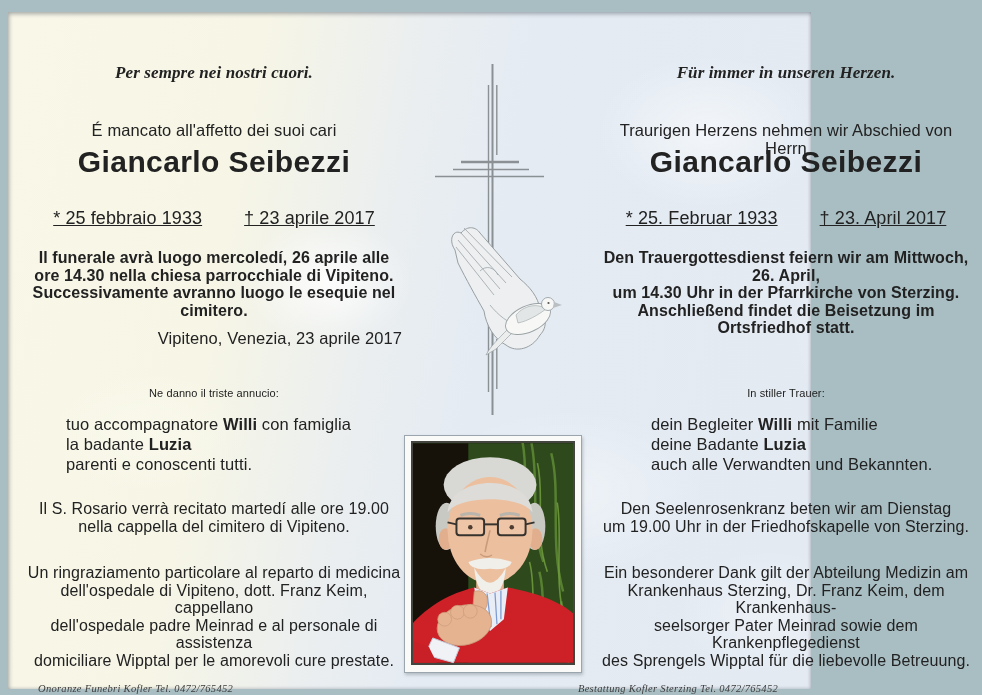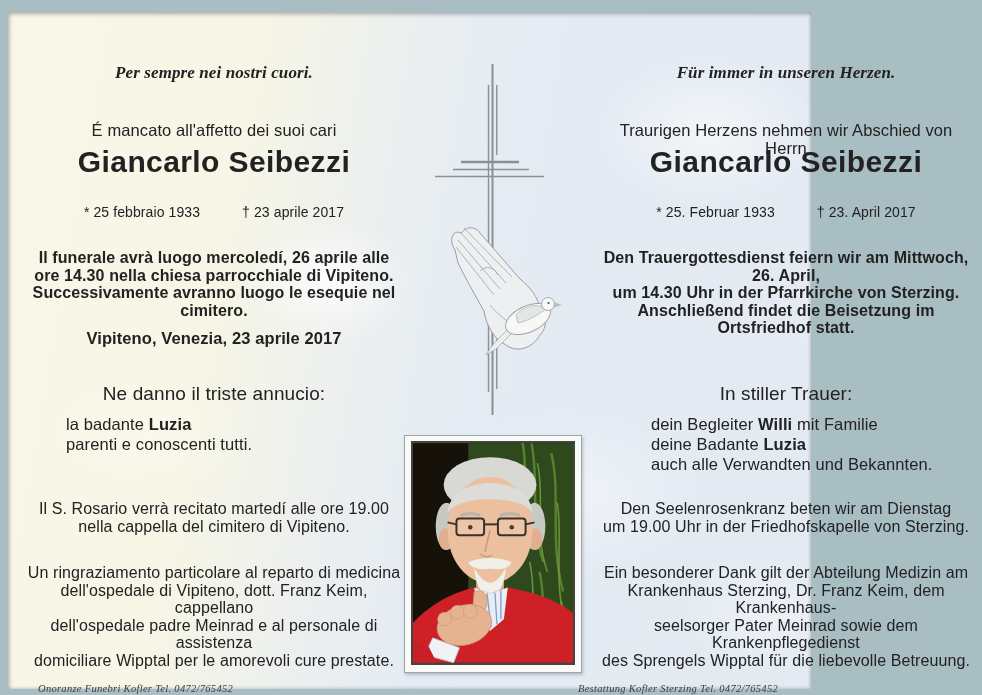--- a/index.html
+++ b/index.html
@@ -19,25 +19,25 @@
       radial-gradient(200px 120px at 560px 480px, rgba(255,255,255,.4), rgba(255,255,255,0) 70%),
       radial-gradient(130px 90px at 760px 600px, rgba(255,255,255,.35), rgba(255,255,255,0) 70%),
       radial-gradient(150px 90px at 140px 420px, rgba(252,252,240,.5), rgba(255,255,255,0) 70%);
   }
   .blk{position:absolute;text-align:center;color:#222;font-size:16px;line-height:17.5px;letter-spacing:.1px;}
   .col-l{left:18px;width:376px;}
   .col-r{left:590px;width:376px;}
   .motto{top:52px;font-family:"Liberation Serif",serif;font-style:italic;font-weight:bold;font-size:17px;}
   .intro{top:110px;font-size:16.5px;}
   .name{top:141px;font-size:30px;font-weight:600;letter-spacing:.4px;}
-  .dates{top:192px;font-size:14px;}
+  .dates{top:198px;font-size:18px;text-decoration:underline;}
   .dates .gap{display:inline-block;width:42px;}
   .funeral{top:237px;font-weight:bold;}
-  .placedate{top:318px;font-weight:bold;font-size:16.5px;}
-  .announce{top:373px;font-size:19px;}
+  .placedate{top:318px;font-weight:normal;font-size:16.5px;text-align:right;}
+  .announce{top:373px;font-size:11px;}
   .mourners{top:402px;text-align:left;line-height:20px;font-size:16.5px;width:340px;}
   .mourners b{font-weight:bold;}
   .rosary{top:488px;}
   .thanks{top:552px;}
   .footer{top:668px;font-family:"Liberation Serif",serif;font-style:italic;font-size:10.5px;color:#3d3d3d;letter-spacing:.3px;}
   .footer-l{left:30px;width:400px;text-align:left;}
   .footer-r{right:33px;width:400px;text-align:right;}
   .cross-wrap{position:absolute;left:420px;top:45px;width:140px;height:365px;}
   .photo-outer{position:absolute;left:396px;top:423px;width:178px;height:238px;background:#fafaf8;border:1px solid #9aa5ae;box-sizing:border-box;box-shadow:1px 2px 3px rgba(90,100,110,.35);}
   .photo-frame{position:absolute;left:6px;top:5px;width:164px;height:224px;border:2px solid #454540;box-sizing:border-box;background:#203018;}
@@ -54,20 +54,21 @@
     <div class="blk col-l motto">Per sempre nei nostri cuori.</div>
     <div class="blk col-l intro">É mancato all'affetto dei suoi cari</div>
     <div class="blk col-l name">Giancarlo Seibezzi</div>
     <div class="blk col-l dates">
       <span>* 25 febbraio 1933</span><span class="gap"></span><span>† 23 aprile 2017</span>
     </div>
     <div class="blk col-l funeral">Il funerale avrà luogo mercoledí, 26 aprile alle<br>ore 14.30 nella chiesa parrocchiale di Vipiteno.<br>Successivamente avranno luogo le esequie nel cimitero.</div>
     <div class="blk col-l placedate">Vipiteno, Venezia, 23 aprile 2017</div>
     <div class="blk col-l announce">Ne danno il triste annucio:</div>
     <div class="blk mourners" style="left:58px;">
+      <div><span>tuo accompagnatore </span><b>Willi</b><span> con famiglia</span></div>
       <div><span>la badante </span><b>Luzia</b><span></span></div>
       <div><span>parenti e conoscenti tutti.</span><b></b><span></span></div>
     </div>
     <div class="blk col-l rosary">Il S. Rosario verrà recitato martedí alle ore 19.00<br>nella cappella del cimitero di Vipiteno.</div>
     <div class="blk col-l thanks">Un ringraziamento particolare al reparto di medicina<br>dell'ospedale di Vipiteno, dott. Franz Keim, cappellano<br>dell'ospedale padre Meinrad e al personale di assistenza<br>domiciliare Wipptal per le amorevoli cure prestate.</div>
     <div class="blk footer footer-l">Onoranze Funebri Kofler Tel. 0472/765452</div>
 
     <div class="blk col-r motto">Für immer in unseren Herzen.</div>
     <div class="blk col-r intro">Traurigen Herzens nehmen wir Abschied von Herrn</div>
     <div class="blk col-r name">Giancarlo Seibezzi</div>

